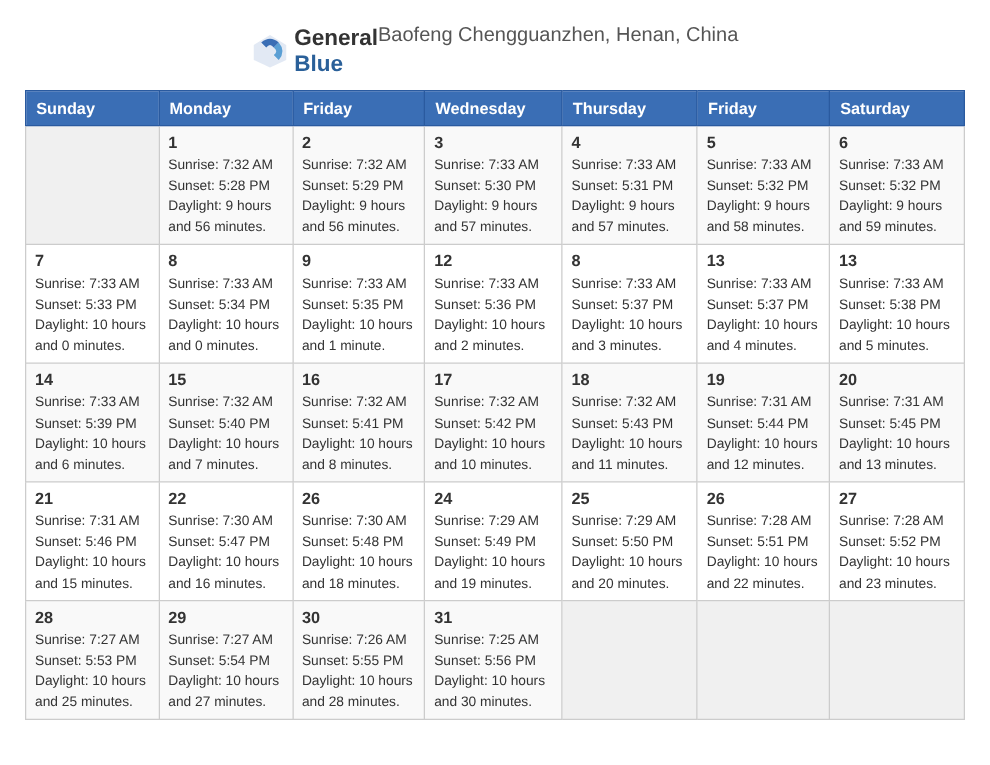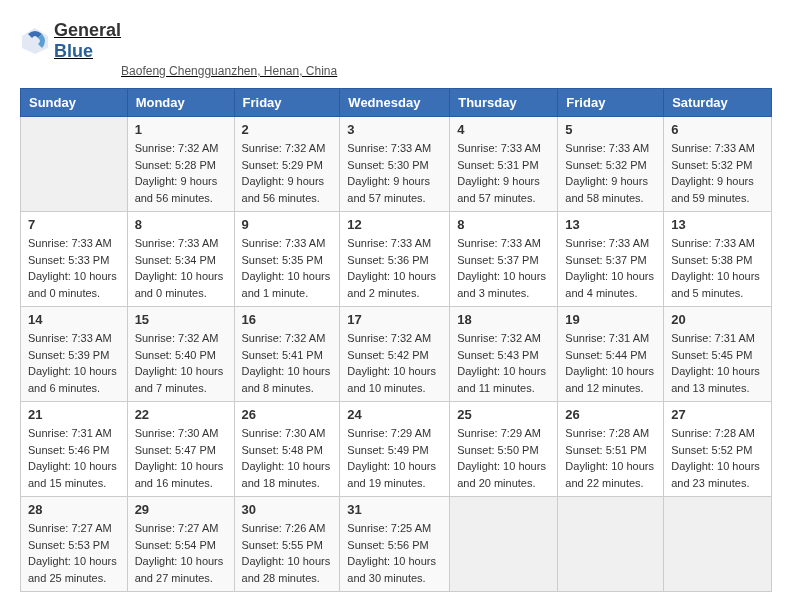--- a/index.html
+++ b/index.html
@@ -5,24 +5,23 @@
     * { margin: 0; padding: 0; box-sizing: border-box; }
     body {
       font-family: Arial, sans-serif;
       background: #fff;
       width: 792px;
       min-height: 612px;
       padding: 20px;
     }
     .header-section {
       display: flex;
-      justify-content: flex-start;
+      justify-content: center;
       align-items: flex-start;
       margin-bottom: 10px;
-      text-decoration: underline;
     }
     .logo {
       display: flex;
       align-items: center;
     }
     .logo-text {
       display: flex;
       flex-direction: column;
     }
     .logo-general {
@@ -42,23 +41,22 @@
     }
     .title-section {
       text-align: right;
     }
     .month-title {
       font-size: 36px;
       font-weight: bold;
       color: #333;
     }
     .location-title {
-      font-size: 12px;
+      font-size: 16px;
       color: #555;
-      margin-top: 44px;
     }
     table {
       width: 100%;
       border-collapse: collapse;
     }
     thead tr {
       background-color: #3a6eb5;
     }
     thead th {
       color: #fff;

